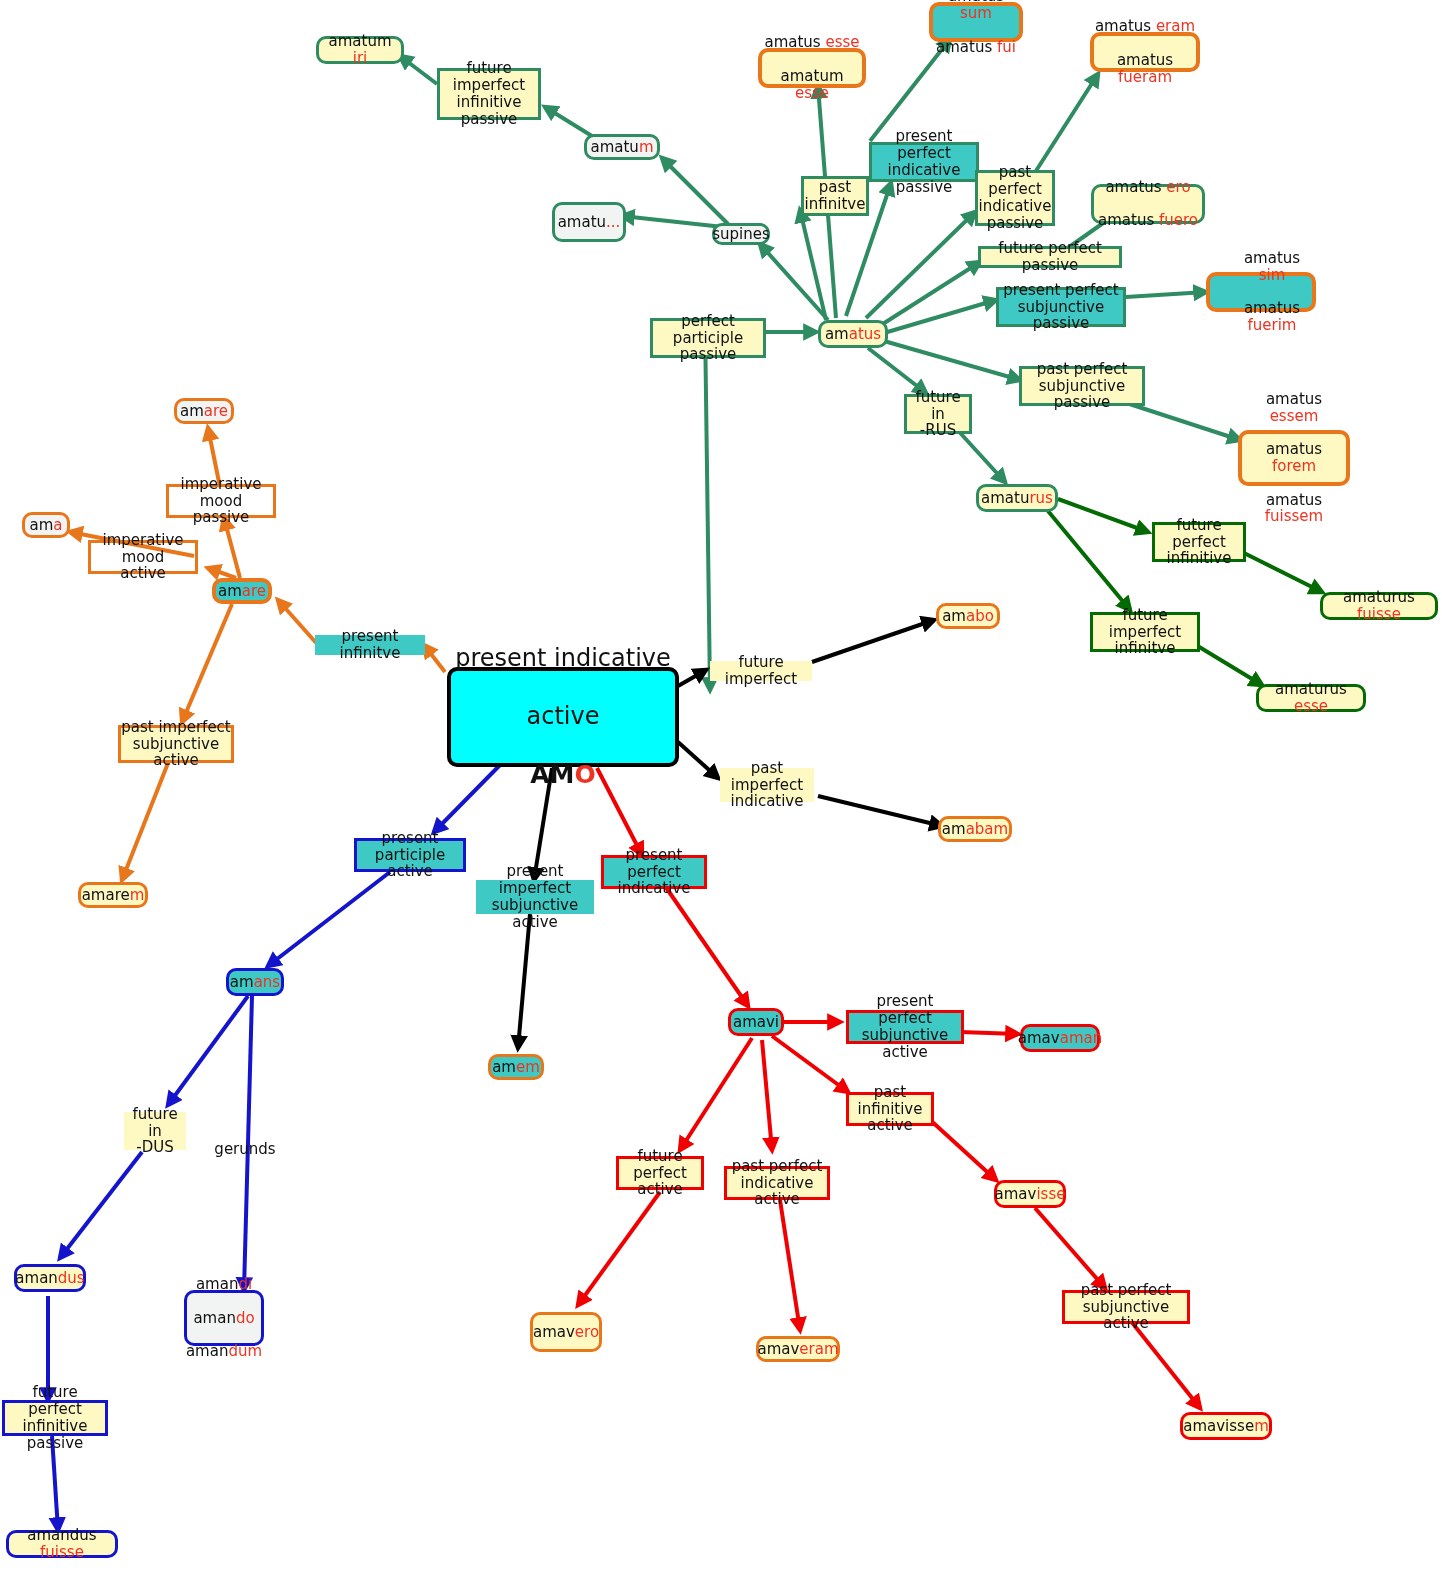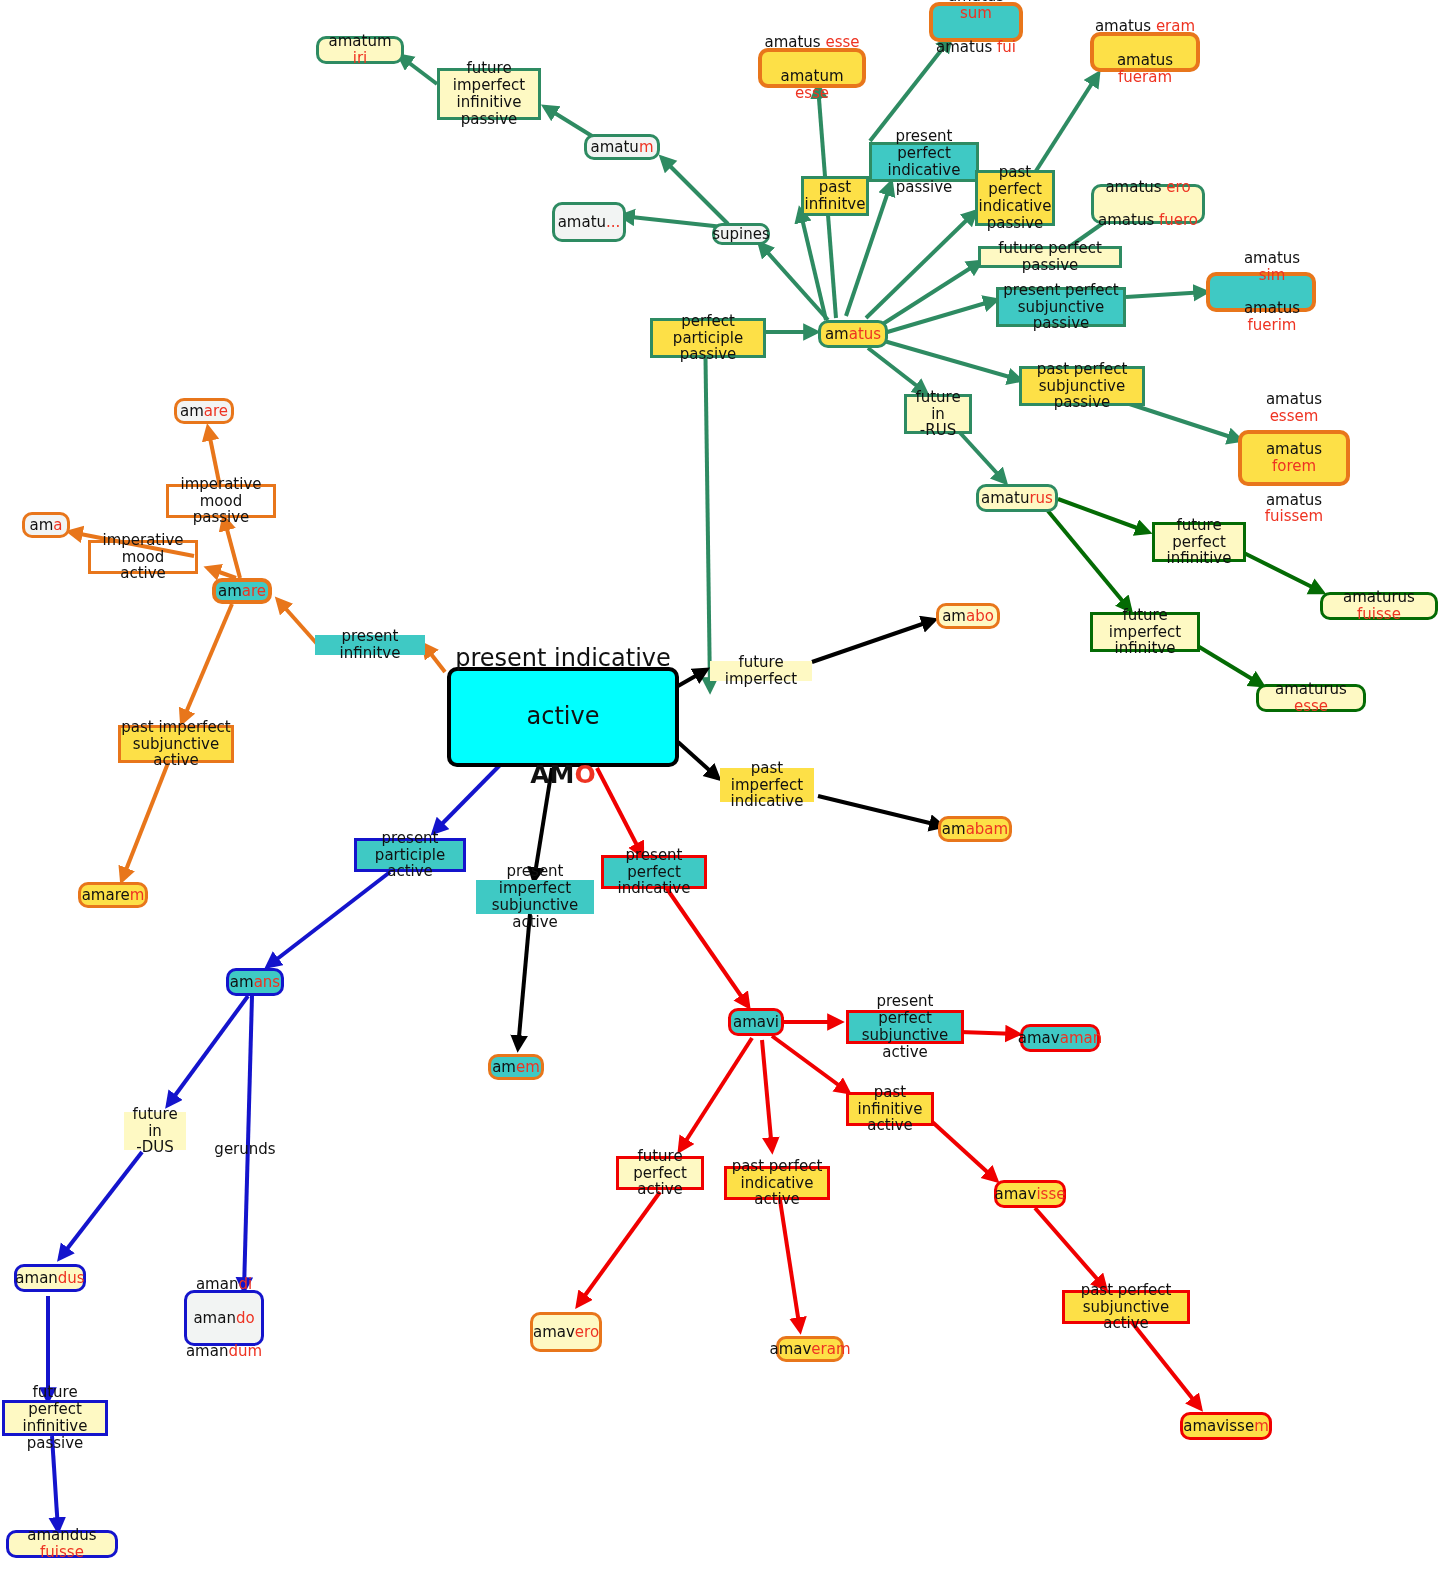--- a/index.html
+++ b/index.html
@@ -24,21 +24,21 @@
   }
   
   .rect{border-style:solid;}
   .round{border-style:solid;border-radius:10px;}
   .b3{border-width:3px;}
   .b4{border-width:4px;}
   .b0{border:none;}
   
   .f-cyan{background:#00ffff;}
   .f-teal{background:#3fc9c4;}
-  .f-gray{background:#fde047;}
+  .f-gray{background:#fef9c3;}
   .f-blue{background:#fef9c3;}
   .f-white{background:#f2f4f3;}
   .f-none{background:transparent;}
   
   .e-black{border-color:#000000;}
   .e-green{border-color:#2e8b62;}
   .e-dgreen{border-color:#046b04;}
   .e-orange{border-color:#e8761b;}
   .e-blue{border-color:#1414cc;}
   .e-red{border-color:#f00000;}
@@ -423,21 +423,21 @@
   </div>
 
   <div class="node round b3 e-red f-gray" style="left:994px;top:1180px;width:72px;height:28px;">
     <span><span>amav</span><span class="red">isse</span></span>
   </div>
 
   <div class="node round b3 e-orange f-blue" style="left:530px;top:1312px;width:72px;height:40px;">
     <span><span>amav</span><span class="red">ero</span></span>
   </div>
 
-  <div class="node round b3 e-orange f-gray" style="left:756px;top:1336px;width:68px;height:26px;margin-left:20px;">
+  <div class="node round b3 e-orange f-gray" style="left:756px;top:1336px;width:84px;height:26px;">
     <span><span>amav</span><span class="red">eram</span></span>
   </div>
 
   <div class="node rect b3 e-red f-gray" style="left:1062px;top:1290px;width:128px;height:34px;">
     <span>past perfect
 subjunctive active</span>
   </div>
 
   <div class="node round b3 e-red f-gray" style="left:1180px;top:1412px;width:92px;height:28px;">
     <span><span>amavisse</span><span class="red">m</span></span>

